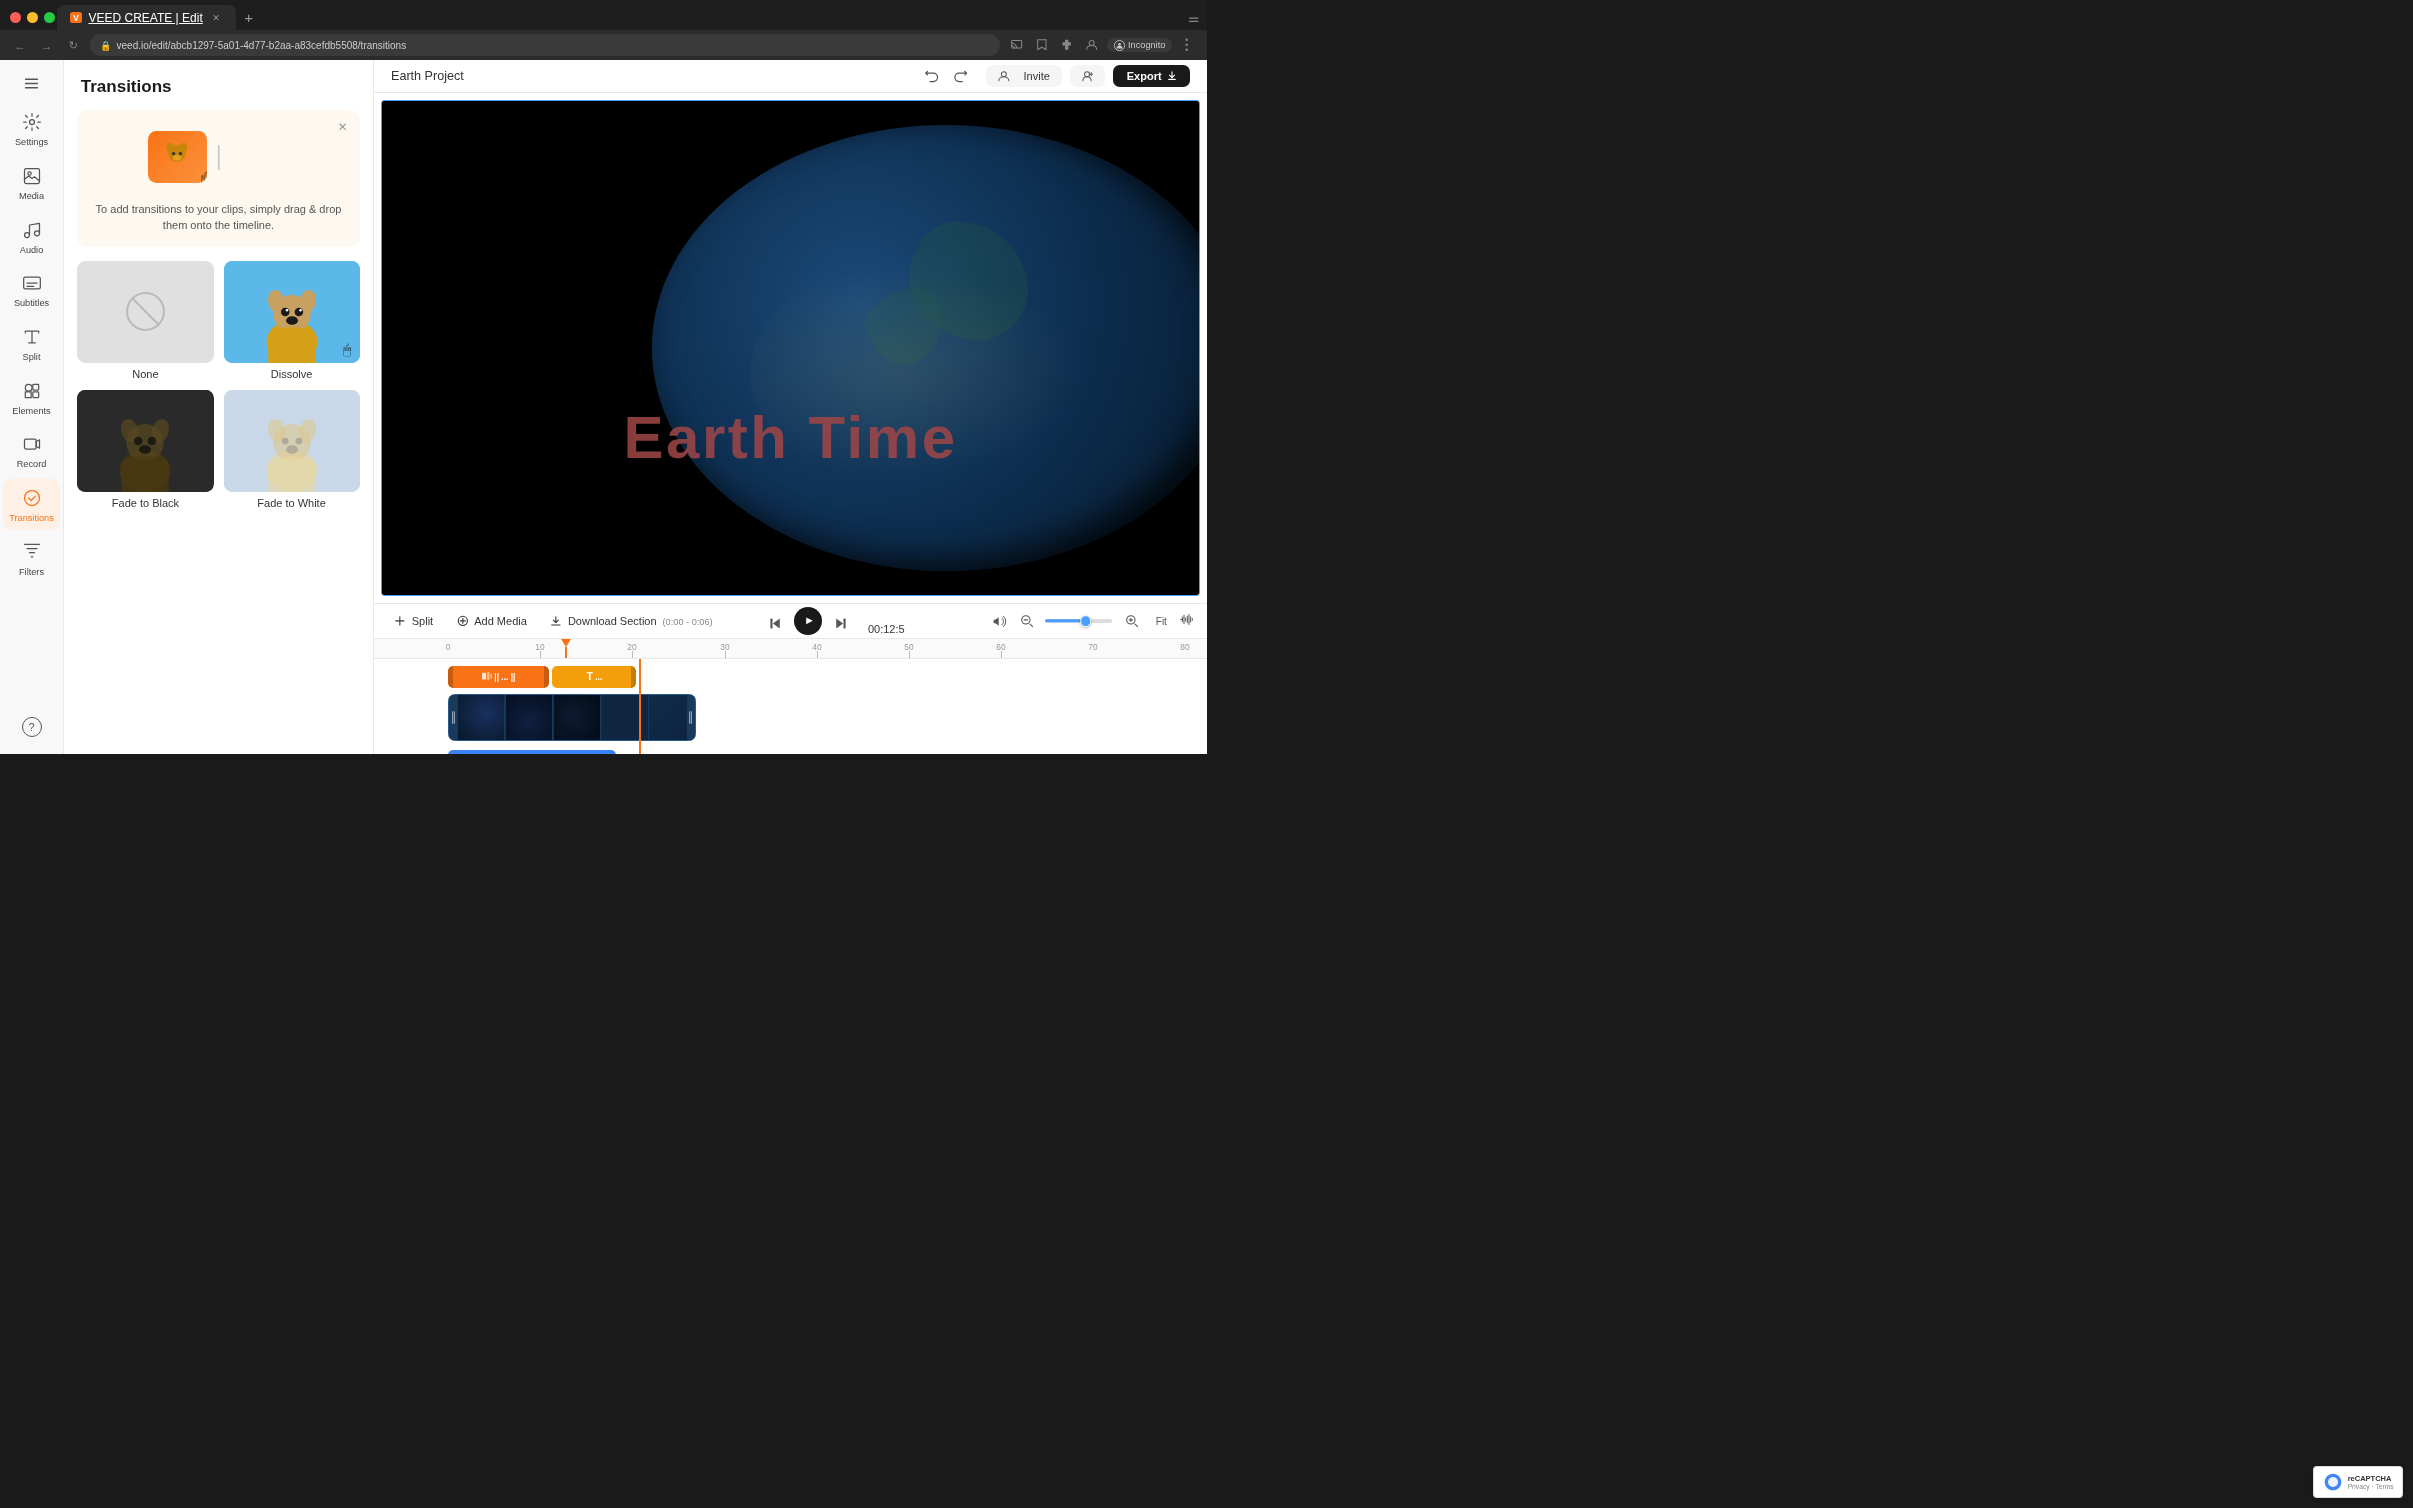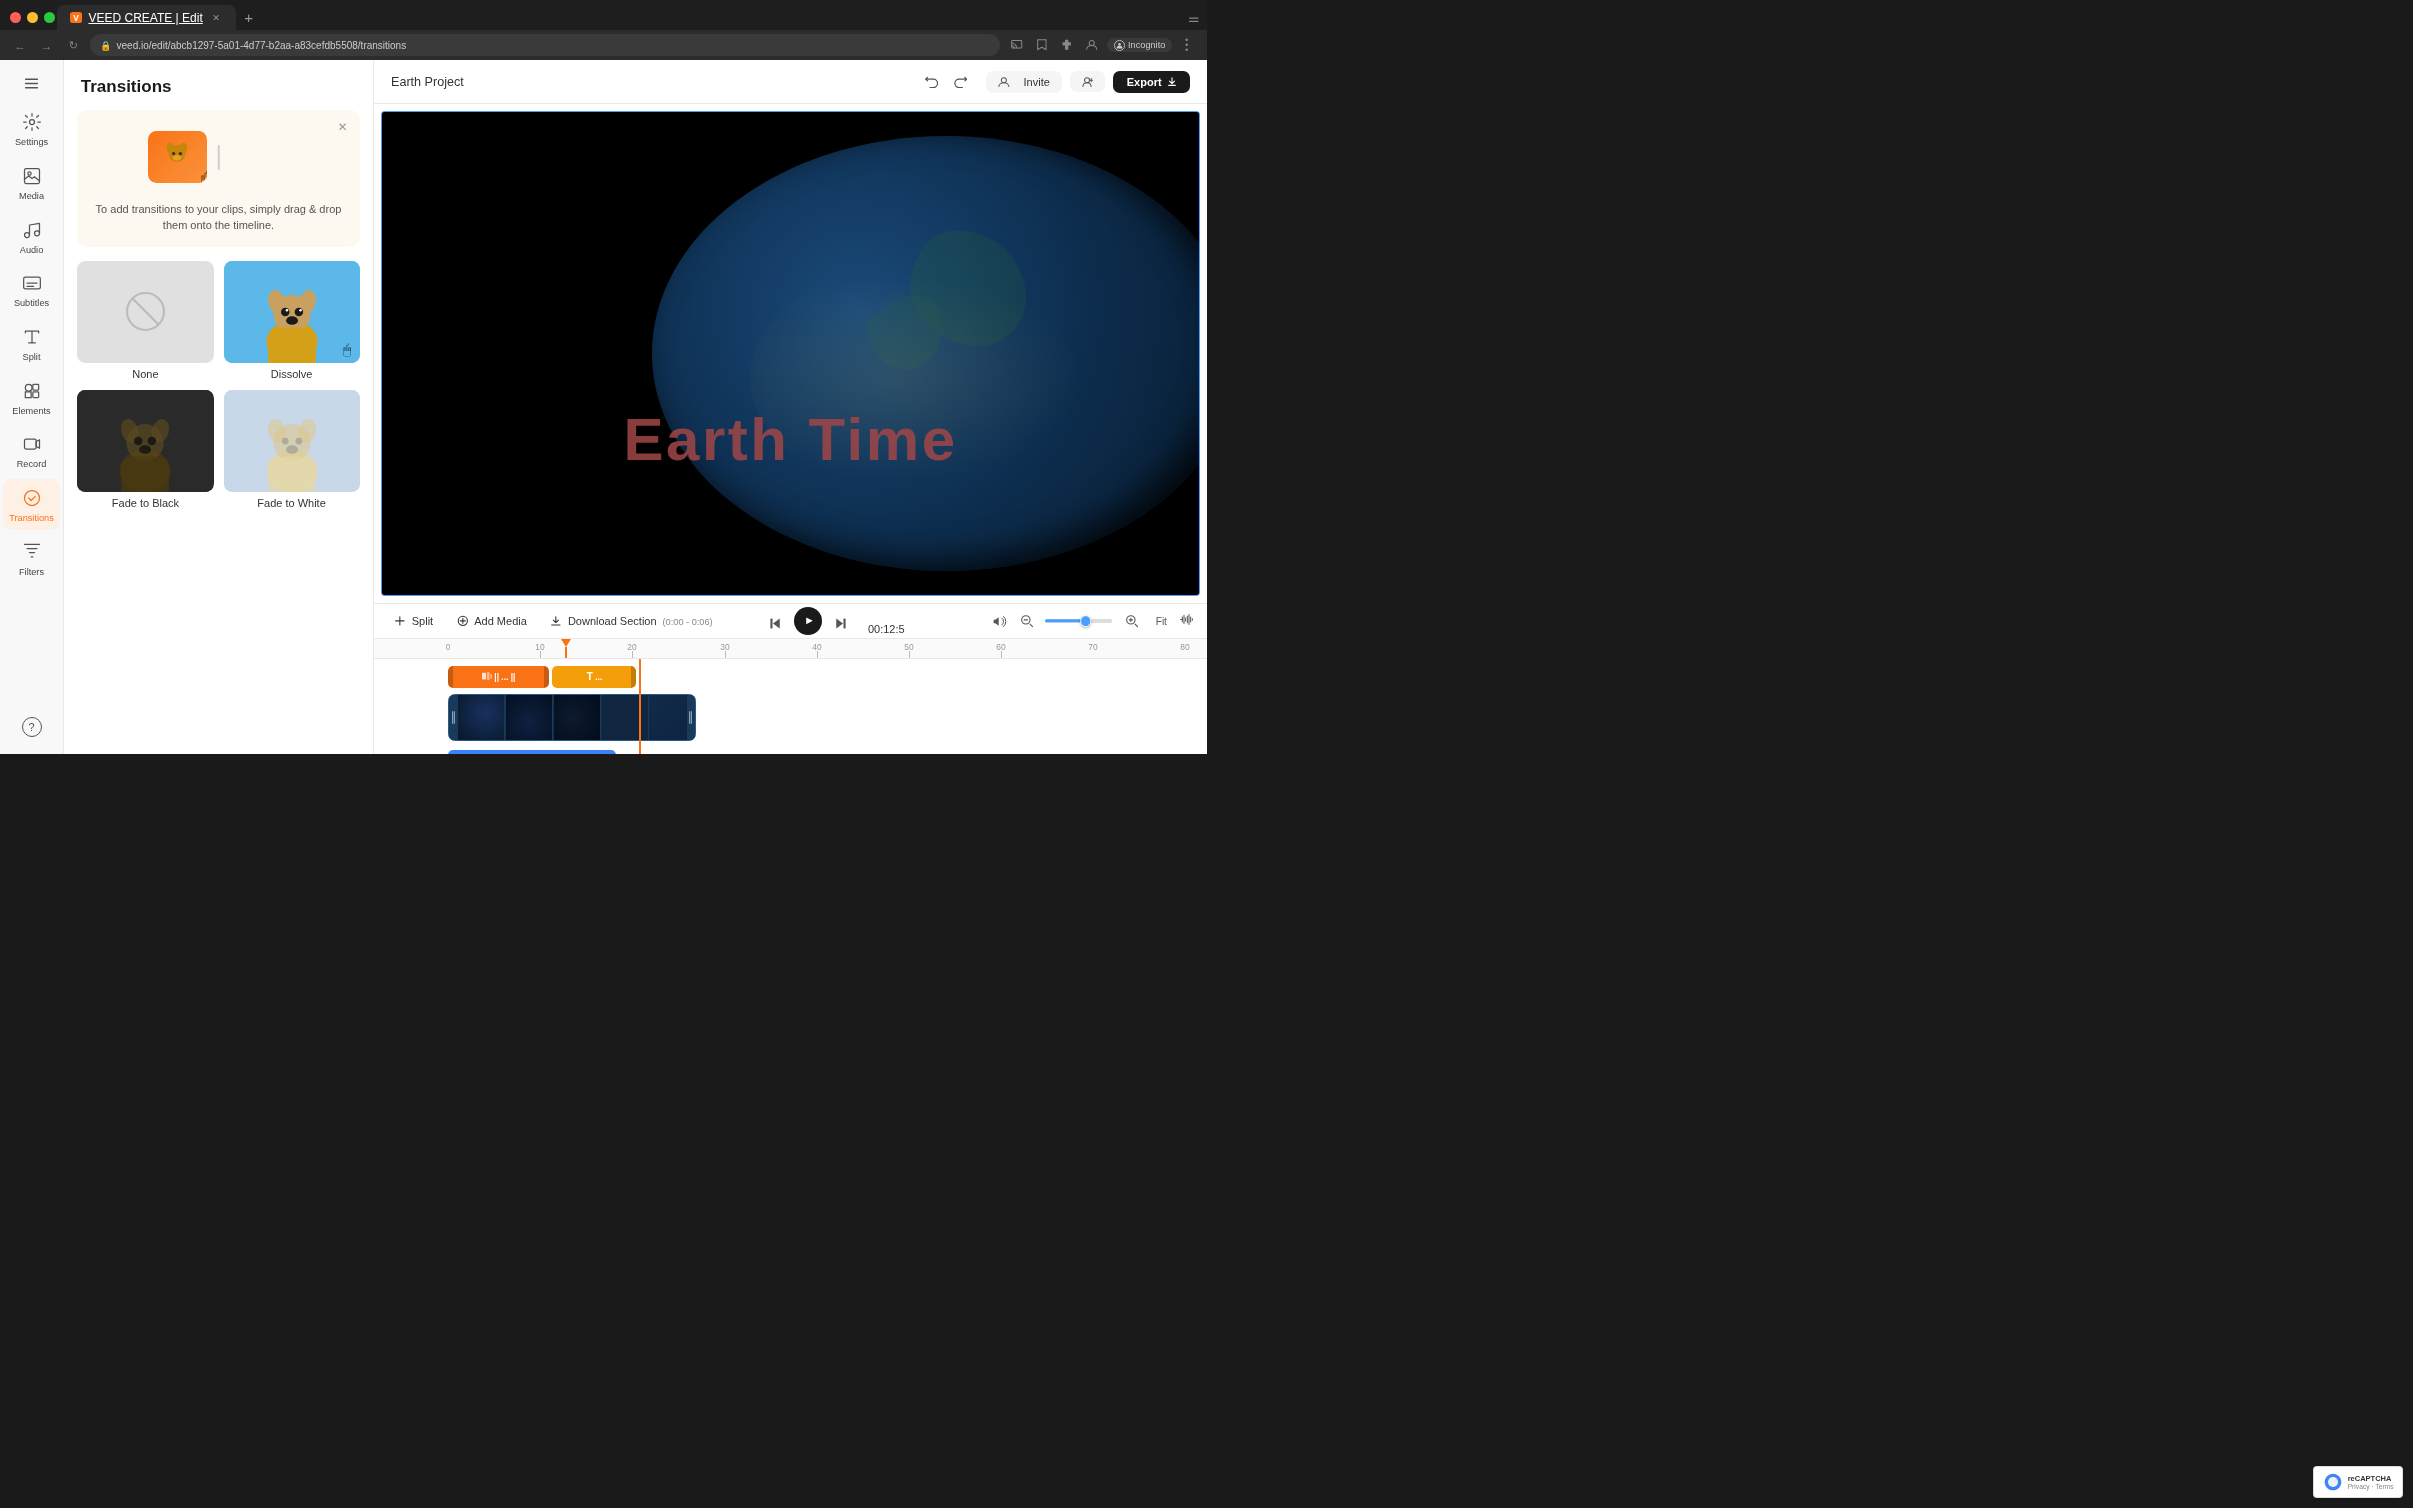--- a/index.html
+++ b/index.html
@@ -54,21 +54,21 @@
     .transition-thumb.none-thumb { background: #e0e0e0; }
     .transition-thumb.dissolve-thumb { background: #5bb8e8; }
     .transition-thumb.fade-black-thumb { background: #2a2a2a; }
     .transition-thumb.fade-white-thumb { background: #d0d8e0; }
     .transition-label { font-size: 11px; color: #333; }
 
     
     .editor-main { flex: 1; display: flex; flex-direction: column; background: #fff; }
 
     
-    .editor-header { height: 44px; border-bottom: 0.8px solid #e8e8e8; display: flex; align-items: center; padding: 0 17px; gap: 13.4px; }
+    .editor-header { height: 33px; border-bottom: 0.8px solid #e8e8e8; display: flex; align-items: center; padding: 0 17px; gap: 13.4px; }
     .project-title { font-size: 12.6px; font-weight: 500; color: #333; flex: 1; }
     .header-actions { display: flex; align-items: center; gap: 8.4px; }
     .btn-secondary { background: #f5f5f5; border: none; border-radius: 6.7px; padding: 5px 11.7px; font-size: 11px; color: #333; cursor: pointer; display: flex; align-items: center; gap: 14px; }
     .btn-primary { background: #1a1a1a; border: none; border-radius: 6.7px; padding: 5px 13.4px; font-size: 11px; font-weight: 600; color: #fff; cursor: pointer; display: flex; align-items: center; gap: 5px; }
     .undo-redo { display: flex; gap: 3.4px; }
     .icon-btn { width: 25px; height: 25px; background: none; border: none; border-radius: 5px; display: flex; align-items: center; justify-content: center; color: #555; cursor: pointer; font-size: 13.4px; }
 
     
     .preview-area { flex: 1; background: #ef4444; display: flex; align-items: center; justify-content: center; position: relative; overflow: hidden; border: 1.7px solid #4a9eff; margin: 6.7px; border-radius: 3.4px; }
     .preview-canvas { width: 100%; height: 100%; position: relative; background: #000; display: flex; align-items: center; justify-content: center; overflow: hidden; }

